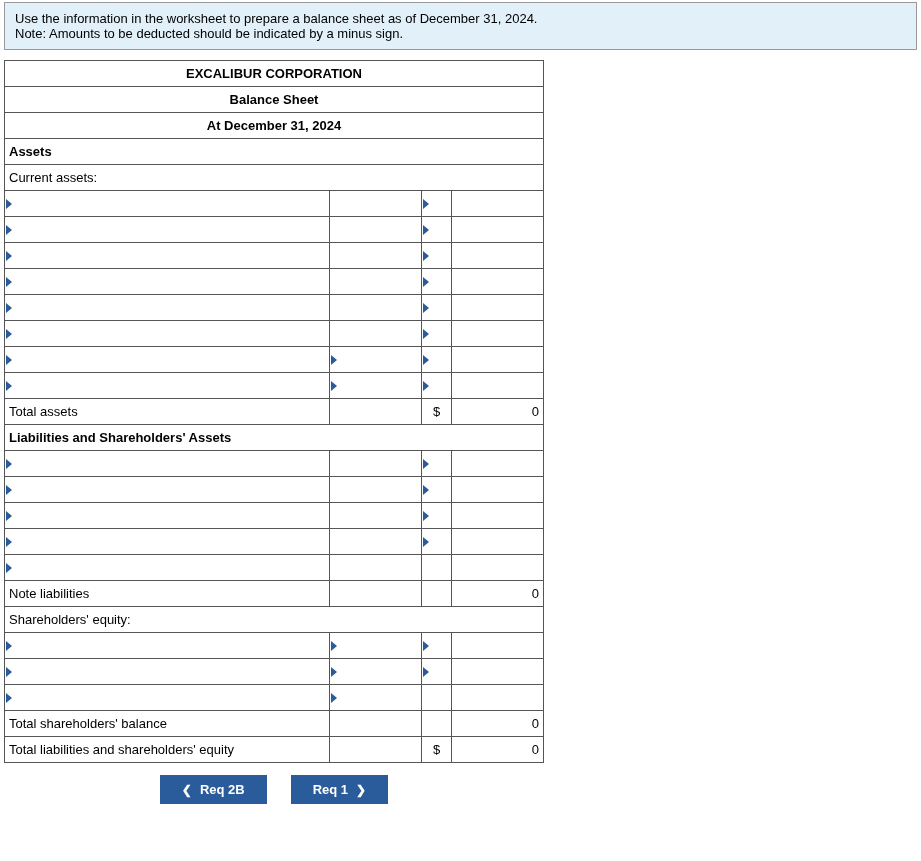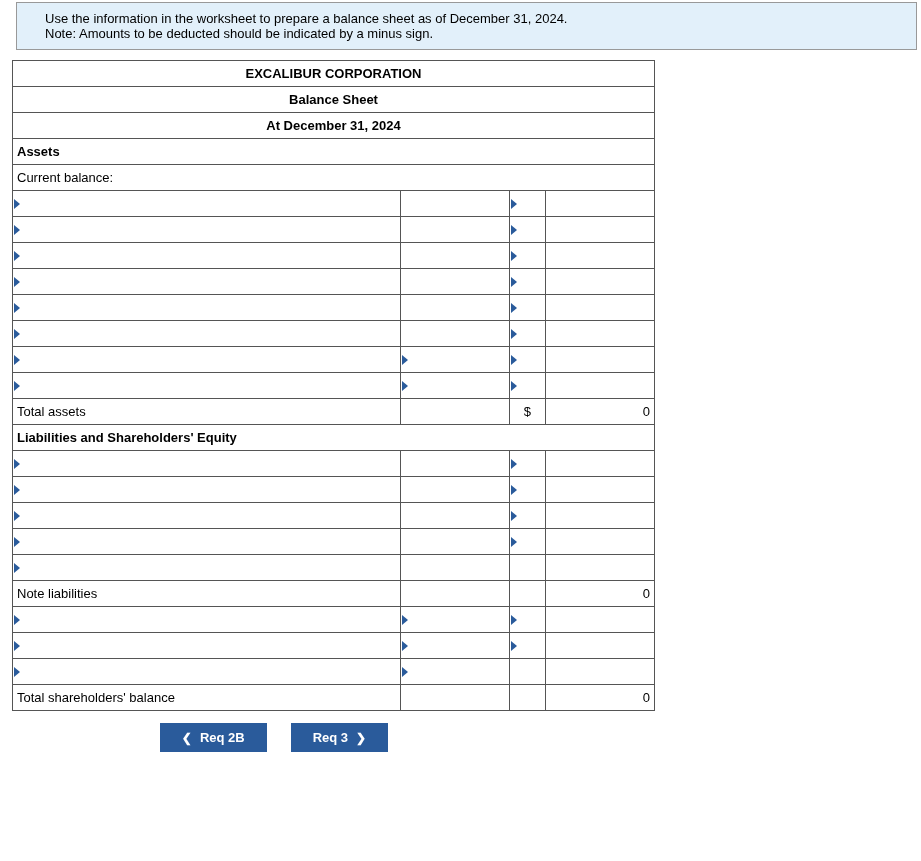--- a/index.html
+++ b/index.html
@@ -7,29 +7,29 @@
     margin: 0;
     padding: 0;
     font-family: Arial, sans-serif;
     font-size: 13px;
     background: #fff;
     width: 921px;
   }
   .instructions {
     background: #e2f0fa;
     border: 1px solid #999;
-    padding: 8px 28px;
-    margin: 2px 4px 10px 16px;
+    padding: 8px 10px;
+    margin: 2px 4px 10px 4px;
   }
   .instructions .line1 { color: #000; }
   .instructions .line2 { color: #000000; }
   table.sheet {
     border-collapse: collapse;
-    margin-left: 12px;
-    width: 643px;
+    margin-left: 4px;
+    width: 540px;
     table-layout: fixed;
   }
   table.sheet td {
     border: 1px solid #555;
     height: 26px;
     padding: 0 4px;
     vertical-align: middle;
     background: #fff;
   }
   td.hdr {
@@ -107,21 +107,21 @@
         <td class="hdr" colspan="4">Balance Sheet</td>
       </tr>
   <tr>
         <td class="hdr" colspan="4">At December 31, 2024</td>
       </tr>
   <tr>
         <td class="subhdr" colspan="4">Assets</td>
       </tr>
 
   <tr>
-        <td colspan="4">Current balance:</td>
+        <td colspan="4">Current assets:</td>
       </tr>
 
   <tr>
         <td class="dropdown"></td>
         <td></td>
         <td class="dropdown"></td>
         <td></td>
       </tr>
   <tr>
         <td class="dropdown"></td>
@@ -169,21 +169,21 @@
       </tr>
 
   <tr>
     <td class="indent">Total assets</td>
     <td></td>
     <td class="dollar">$</td>
     <td class="num dbl-bottom">0</td>
   </tr>
 
   <tr>
-        <td class="subhdr" colspan="4">Liabilities and Shareholders' Equity</td>
+        <td class="subhdr" colspan="4">Liabilities and Shareholders' Assets</td>
       </tr>
 
 
   <tr>
         <td class="dropdown"></td>
         <td></td>
         <td class="dropdown"></td>
         <td></td>
       </tr>
   <tr>
@@ -211,20 +211,23 @@
         <td></td>
       </tr>
 
   <tr>
     <td class="indent">Note liabilities</td>
     <td></td>
     <td></td>
     <td class="num">0</td>
   </tr>
 
+  <tr>
+        <td colspan="4">Shareholders' equity:</td>
+      </tr>
 
   <tr>
         <td class="dropdown"></td>
         <td class="dropdown"></td>
         <td class="dropdown"></td>
         <td></td>
       </tr>
   <tr>
         <td class="dropdown"></td>
         <td class="dropdown"></td>
@@ -236,26 +239,32 @@
         <td class="dropdown"></td>
         <td></td>
         <td></td>
       </tr>
 
   <tr>
     <td class="indent">Total shareholders' balance</td>
     <td></td>
     <td></td>
     <td class="num">0</td>
+  </tr>
+  <tr>
+    <td class="indent">Total liabilities and shareholders' equity</td>
+    <td></td>
+    <td class="dollar">$</td>
+    <td class="num dbl-bottom">0</td>
   </tr>
 </tbody>
   </table>
 
 <div class="nav">
   <button>
     <span class="chev">❮</span>
     <span>Req 2B</span>
   </button>
   <button>
-    <span>Req 3</span>
+    <span>Req 1</span>
     <span class="chev">❯</span>
   </button>
 </div>
 
 </body></html>

